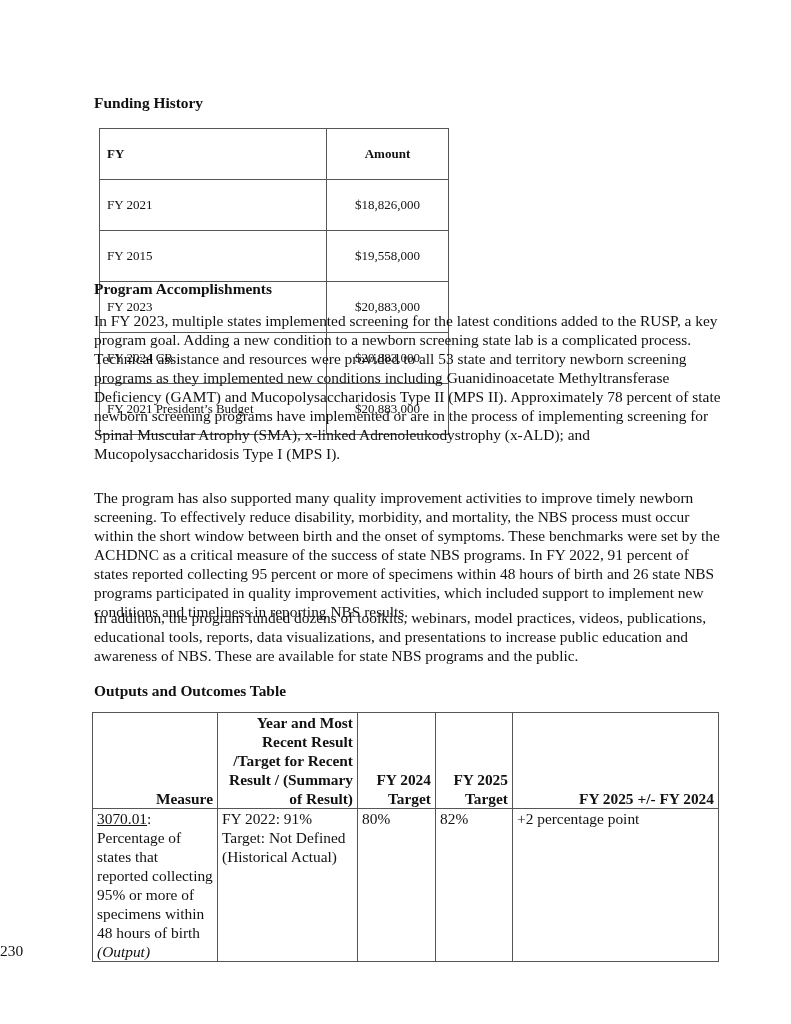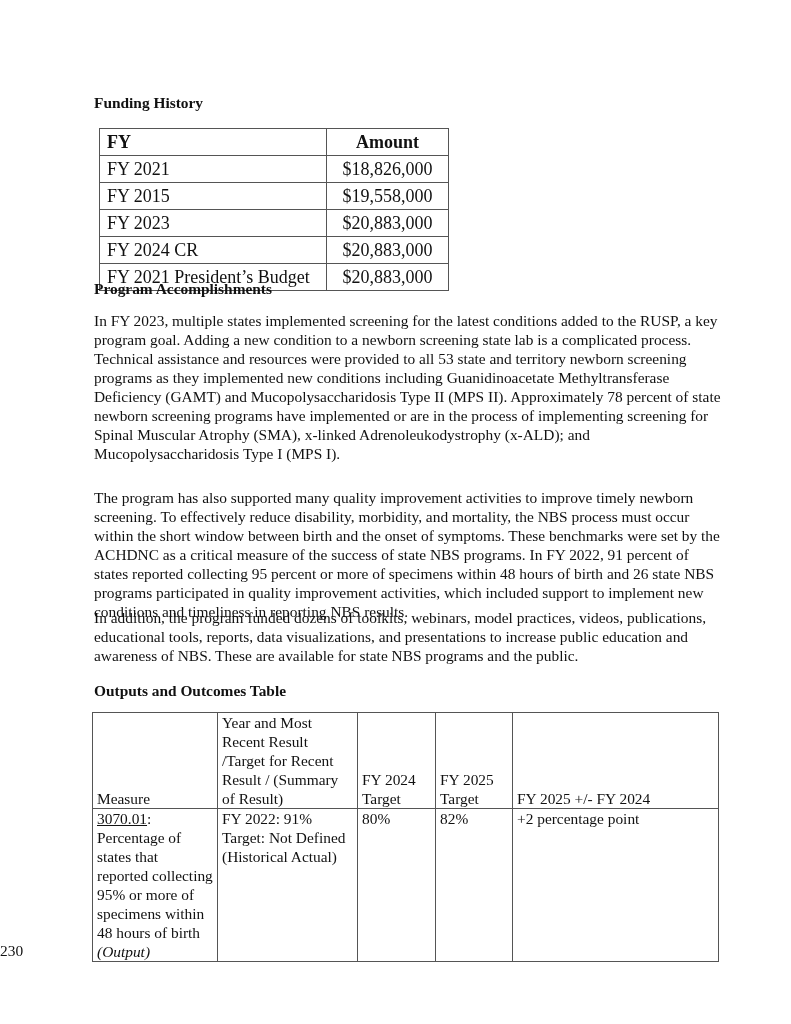--- a/index.html
+++ b/index.html
@@ -7,32 +7,32 @@
       width: 791px; height: 1024px; position: relative; overflow: hidden;
       font-family: "Liberation Serif", "DejaVu Serif", serif;
       color: #111111; font-size: 15.4px;
     }
     .abs { position: absolute; }
     .heading { font-weight: bold; font-size: 15.4px; left: 94px; }
     .para { left: 94px; width: 630px; line-height: 19px; margin: 0; }
     table { border-collapse: collapse; }
     .fund-table { position: absolute; left: 99px; top: 128px; width: 350px; }
     .fund-table td, .fund-table th {
-      border: 1px solid #555; padding: 4px 7px; height: 18px; line-height: 18px;
-      font-size: 18px;
+      border: 1px solid #555; padding: 16px 7px; height: 18px; line-height: 18px;
+      font-size: 13px;
     }
     .fund-table th { font-weight: bold; }
     .fund-table th.fy { text-align: left; width: 212px; }
     .fund-table td.amt, .fund-table th.amt { text-align: center; margin-left: 22px; }
     .out-table { position: absolute; left: 92px; top: 712px; width: 627px; }
     .out-table th, .out-table td {
       border: 1px solid #555; font-size: 15.4px; line-height: 19px; padding: 0 4px;
       vertical-align: bottom;
     }
-    .out-table th { font-weight: normal; text-align: left; height: 85px; }
+    .out-table th { font-weight: bold; text-align: right; height: 85px; }
     .out-table td { vertical-align: top; height: 126px; text-align: left; }
     .measure-id { text-decoration: underline; }
     .page-num { left: 0; width: 791px; text-align: left; top: 942px; }
   </style>
 </head>
 <body>
 
 <div class="abs heading" style="top:94px;">Funding History</div>
 
 <table class="fund-table">

